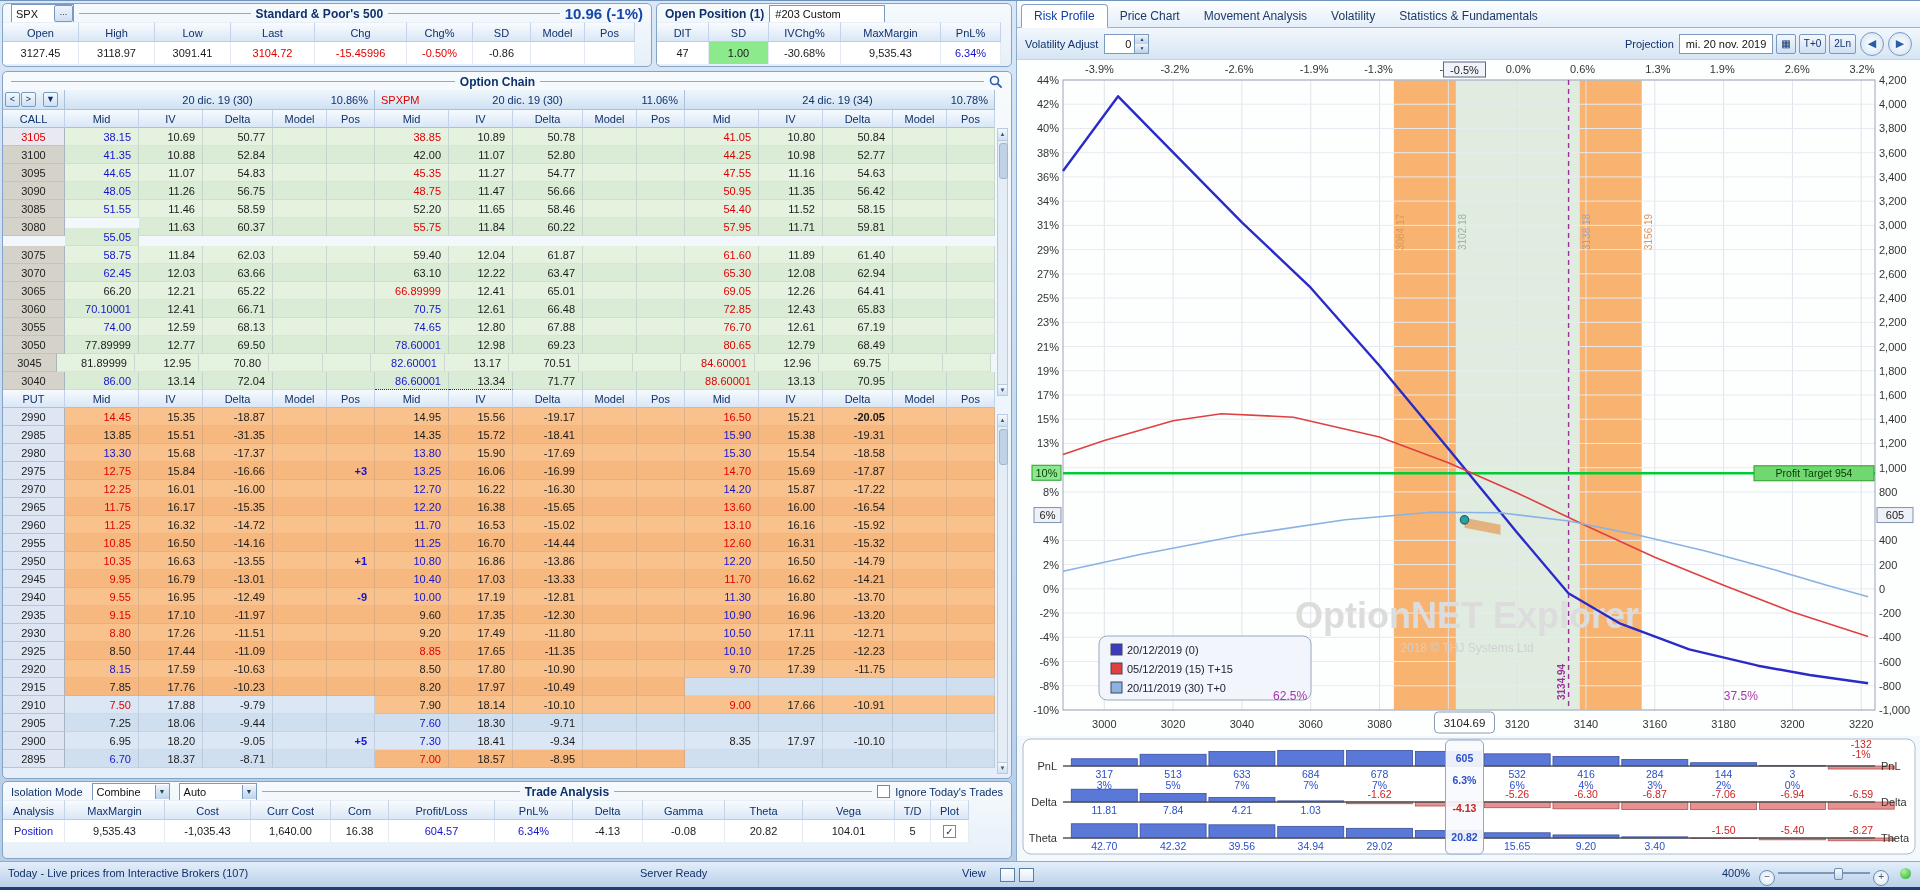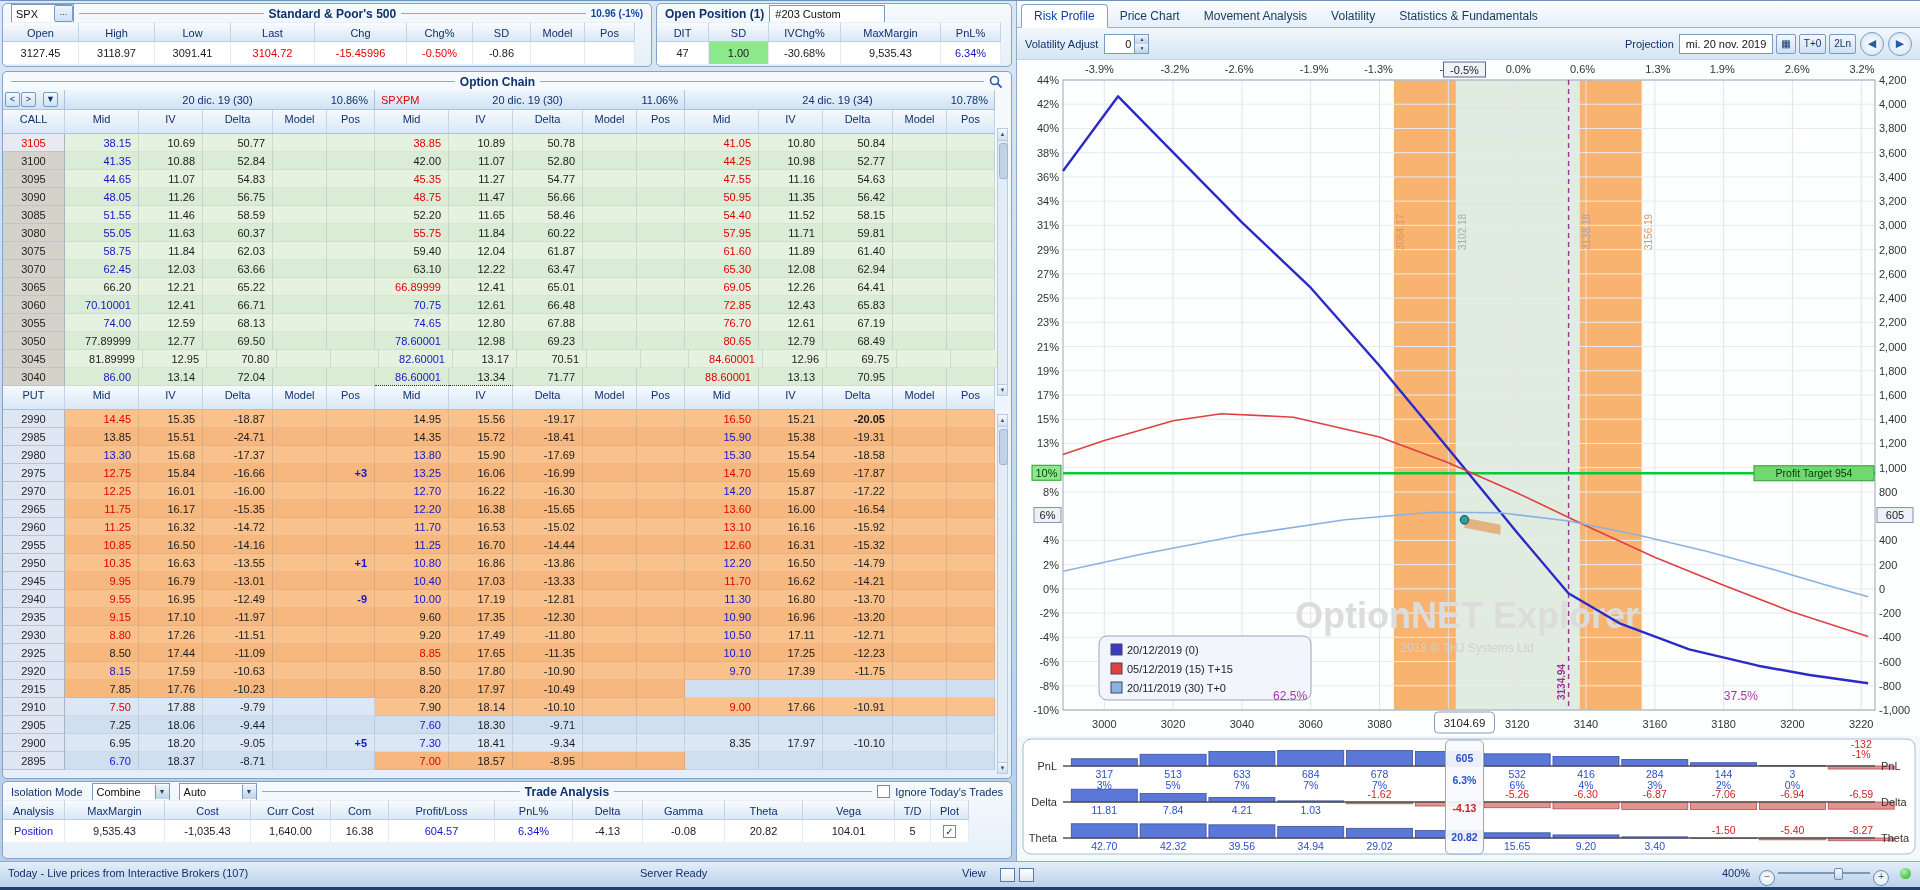--- a/index.html
+++ b/index.html
@@ -9,31 +9,31 @@
   .gb-title{display:flex;align-items:center;gap:5px;padding:1px 8px 0 8px;height:17px;font-size:12px;font-weight:bold;color:#10316b;}
   .gb-title .line{flex:1;height:1px;background:#8fabcc;}
   .flexrow{display:flex;}
   .hcell{box-sizing:border-box;height:20px;line-height:20px;font-size:11px;color:#10316b;text-align:center;
          background:linear-gradient(#f9fbfe,#d9e7f6);border-right:1px solid #c3d4e8;border-bottom:1px solid #b9cde4;border-top:1px solid #e7f0f9;}
   .vcell{box-sizing:border-box;height:22px;line-height:22px;font-size:11px;color:#1b1b1b;text-align:center;background:#fff;border-right:1px solid #e3eaf2;}
   .c-r{color:#e00000;} .c-b{color:#1414cc;} .c-k{color:#1b1b1b;}
   .bg-green{background:#8ce98c;}
   .sym-box{display:flex;align-items:center;background:#fff;border:1px solid #7a9ac0;height:17px;padding-left:4px;font-weight:normal;font-size:11px;color:#111;}
   .dots-btn{margin-left:4px;width:17px;height:15px;font-size:9px;line-height:13px;text-align:center;background:linear-gradient(#eef5fc,#cfe0f2);border:1px solid #7a9ac0;border-radius:2px;color:#10316b;cursor:pointer;}
-  .chg-blue{color:#1646a8;font-weight:bold;font-size:10px;white-space:nowrap;}
+  .chg-blue{color:#1646a8;font-weight:bold;font-size:15px;white-space:nowrap;}
   .pos-selector{background:#fff;border:1px solid #7a9ac0;font-weight:normal;font-size:11px;color:#111;padding:0 14px 0 5px;height:16px;line-height:16px;min-width:95px;}
   
   .oc-cell{box-sizing:border-box;height:18px;line-height:18px;font-size:11px;text-align:right;padding-right:7px;
            border-right:1px solid rgba(90,110,140,.18);border-bottom:1px solid rgba(90,110,140,.10);}
   .oc-strike{text-align:center;padding-right:0;background:#d5d2ca;border-right:1px solid #aab4c0;border-bottom:1px solid #c0c4ca;color:#222;}
   .oc-strike.put{background:#dde6f2;}
   .oc-strike.atm{background:#e9e9f2;color:#e00000;}
   .grp-hdr{box-sizing:border-box;height:20px;line-height:20px;font-size:11px;color:#10316b;
            background:linear-gradient(#eff6fc,#cfe2f4);border-right:1px solid #aac1da;border-bottom:1px solid #aac1da;display:flex;align-items:center;padding:0 6px;}
-  .colhdr{box-sizing:border-box;height:24px;line-height:18px;font-size:11px;color:#10316b;text-align:center;
+  .colhdr{box-sizing:border-box;height:18px;line-height:18px;font-size:11px;color:#10316b;text-align:center;
           background:linear-gradient(#f6fafd,#d9e7f6);border-right:1px solid #c3d4e8;border-bottom:1px solid #aac1da;}
   .bg-o0{background:#f9c28d;} .bg-o1{background:#f6b87e;}
   .bg-u0{background:#dbe7f5;} .bg-u1{background:#d0dff0;}
   .bg-g0{background:#e5f2e0;} .bg-g1{background:#dbecd6;}
   .posv{color:#1414cc;font-weight:bold;}
   .dotted{border-bottom:1px dotted #333;}
   .navbtn{width:15px;height:15px;font-size:9px;line-height:13px;text-align:center;background:linear-gradient(#f3f8fd,#cfe0f2);
           border:1px solid #7a9ac0;border-radius:2px;color:#10316b;margin-right:1px;cursor:pointer;box-sizing:border-box;}
   .vscroll{position:absolute;width:11px;background:#e4ecf6;border:1px solid #b9cbe0;box-sizing:border-box;}
   .vs-arrow{height:11px;font-size:6px;line-height:10px;text-align:center;color:#456;background:linear-gradient(#f3f8fd,#cfe0f2);border-bottom:1px solid #b9cbe0;}
@@ -274,21 +274,21 @@
           <div class="oc-cell bg-g0" style="width: 54px;"></div>
           <div class="oc-cell bg-g0" style="width: 48px;"></div>
           <div class="oc-cell bg-g0 c-r" style="width: 74px;">54.40</div>
           <div class="oc-cell bg-g0 c-k" style="width: 64px;">11.52</div>
           <div class="oc-cell bg-g0 c-k" style="width: 70px;">58.15</div>
           <div class="oc-cell bg-g0" style="width: 54px;"></div>
           <div class="oc-cell bg-g0" style="width: 48px;"></div>
         </div>
         <div class="flexrow">
           <div class="oc-cell oc-strike" style="width: 62px;">3080</div>
-          <div class="oc-cell bg-g1 c-b" style="width: 74px;">55.05</div>
+          <div class="oc-cell bg-g1 c-b" style="width: 74px; margin-top: 10px;">55.05</div>
           <div class="oc-cell bg-g1 c-k" style="width: 64px;">11.63</div>
           <div class="oc-cell bg-g1 c-k" style="width: 70px;">60.37</div>
           <div class="oc-cell bg-g1" style="width: 54px;"></div>
           <div class="oc-cell bg-g1" style="width: 48px;"></div>
           <div class="oc-cell bg-g1 c-r" style="width: 74px;">55.75</div>
           <div class="oc-cell bg-g1 c-k" style="width: 64px;">11.84</div>
           <div class="oc-cell bg-g1 c-k" style="width: 70px;">60.22</div>
           <div class="oc-cell bg-g1" style="width: 54px;"></div>
           <div class="oc-cell bg-g1" style="width: 48px;"></div>
           <div class="oc-cell bg-g1 c-r" style="width: 74px;">57.95</div>
@@ -399,21 +399,21 @@
           <div class="oc-cell bg-g1 c-k" style="width: 70px;">69.23</div>
           <div class="oc-cell bg-g1" style="width: 54px;"></div>
           <div class="oc-cell bg-g1" style="width: 48px;"></div>
           <div class="oc-cell bg-g1 c-r" style="width: 74px;">80.65</div>
           <div class="oc-cell bg-g1 c-k" style="width: 64px;">12.79</div>
           <div class="oc-cell bg-g1 c-k" style="width: 70px;">68.49</div>
           <div class="oc-cell bg-g1" style="width: 54px;"></div>
           <div class="oc-cell bg-g1" style="width: 48px;"></div>
         </div>
         <div class="flexrow">
-          <div class="oc-cell oc-strike" style="width: 62px;">3045</div>
+          <div class="oc-cell oc-strike" style="width: 54px;">3045</div>
           <div class="oc-cell bg-g0 c-k" style="width: 78px;">81.89999</div>
           <div class="oc-cell bg-g0 c-k" style="width: 64px;">12.95</div>
           <div class="oc-cell bg-g0 c-k" style="width: 70px;">70.80</div>
           <div class="oc-cell bg-g0" style="width: 54px;"></div>
           <div class="oc-cell bg-g0" style="width: 48px;"></div>
           <div class="oc-cell bg-g0 c-b" style="width: 74px;">82.60001</div>
           <div class="oc-cell bg-g0 c-k" style="width: 64px;">13.17</div>
           <div class="oc-cell bg-g0 c-k" style="width: 70px;">70.51</div>
           <div class="oc-cell bg-g0" style="width: 54px;"></div>
           <div class="oc-cell bg-g0" style="width: 48px;"></div>
@@ -474,21 +474,21 @@
           <div class="oc-cell bg-o0 c-r" style="width: 74px;">16.50</div>
           <div class="oc-cell bg-o0 c-k" style="width: 64px;">15.21</div>
           <div class="oc-cell bg-o0 c-k" style="width: 70px; font-weight: bold;">-20.05</div>
           <div class="oc-cell bg-o0" style="width: 54px;"></div>
           <div class="oc-cell bg-o0 posv" style="width: 48px;"></div>
         </div>
         <div class="flexrow">
           <div class="oc-cell oc-strike put" style="width: 62px;">2985</div>
           <div class="oc-cell bg-o1 c-k" style="width: 74px;">13.85</div>
           <div class="oc-cell bg-o1 c-k" style="width: 64px;">15.51</div>
-          <div class="oc-cell bg-o1 c-k" style="width: 70px;">-24.71</div>
+          <div class="oc-cell bg-o1 c-k" style="width: 70px;">-31.35</div>
           <div class="oc-cell bg-o1" style="width: 54px;"></div>
           <div class="oc-cell bg-o1 posv" style="width: 48px;"></div>
           <div class="oc-cell bg-o1 c-k" style="width: 74px;">14.35</div>
           <div class="oc-cell bg-o1 c-k" style="width: 64px;">15.72</div>
           <div class="oc-cell bg-o1 c-k" style="width: 70px;">-18.41</div>
           <div class="oc-cell bg-o1" style="width: 54px;"></div>
           <div class="oc-cell bg-o1 posv" style="width: 48px;"></div>
           <div class="oc-cell bg-o1 c-b" style="width: 74px;">15.90</div>
           <div class="oc-cell bg-o1 c-k" style="width: 64px;">15.38</div>
           <div class="oc-cell bg-o1 c-k" style="width: 70px;">-19.31</div>

